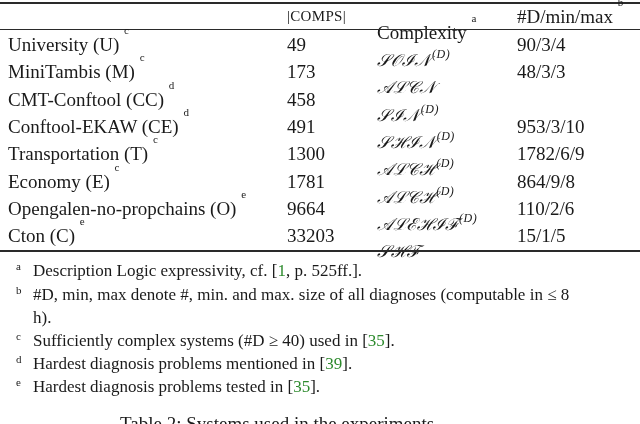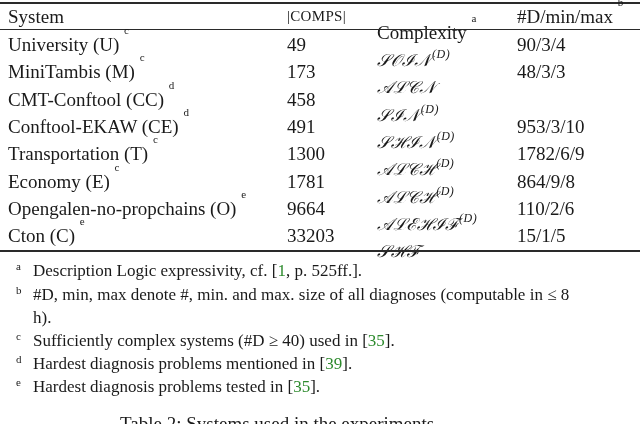--- a/index.html
+++ b/index.html
@@ -95,21 +95,20 @@
       line-height: 22px;
       white-space: nowrap;
     }
   </style>
 </head>
 <body>
 
 <div class="rule top"></div>
 
 <div class="row" style="top:3px;">
-  <span class="cell c-sys">System</span>
   <span class="cell c-comps smallcaps">|COMPS|</span>
   <span class="cell c-cx"><span>Complexity</span> <span class="sup">a</span></span>
   <span class="cell c-d"><span>#D/min/max</span> <span class="sup">b</span></span>
 </div>
 
 <div class="rule mid"></div>
 
 <div id="rows">
     <div class="row" style="top: 31px;">
       <span class="cell c-sys"><span>University (U)</span> <span class="sup">c</span></span>

